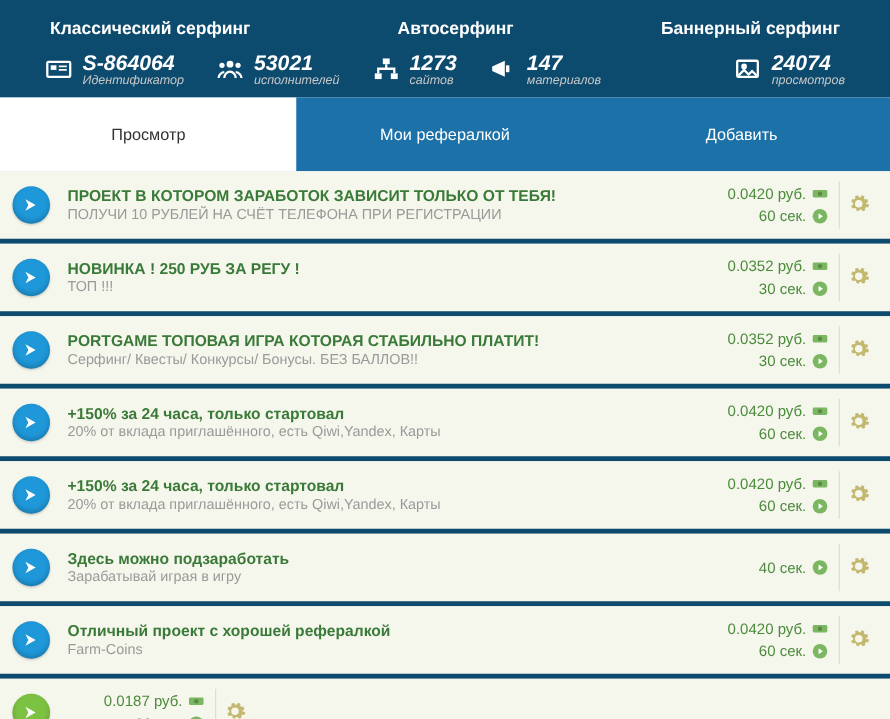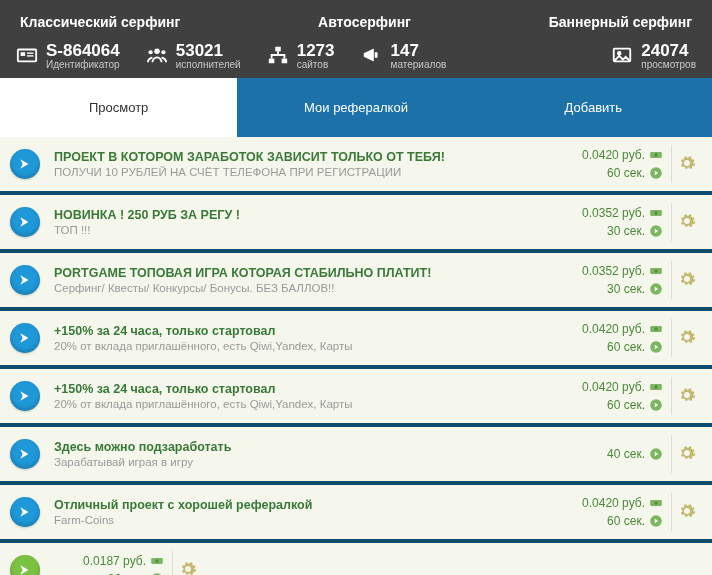--- a/index.html
+++ b/index.html
@@ -9,37 +9,38 @@
     font-size: 13px;
     color: #333;
   }
   .app {
     width: 712px;
     background: #ffffff;
     margin: 0 auto;
     box-sizing: border-box;
   }
   .header-dark {
-    background: #404040;
+    background: #0c4a6e;
     color: #fff;
-    padding: 0 12px;
+    padding: 0 32px;
   }
   .tabs-top {
     display: flex;
     justify-content: space-between;
     padding: 14px 8px 0 8px;
   }
   .tabs-top span {
     font-weight: bold;
     font-size: 14px;
   }
   .stats-row {
     display: flex;
     align-items: center;
     padding: 12px 4px 8px 4px;
+    font-style: italic;
   }
   .stat {
     display: flex;
     align-items: center;
     margin-right: 26px;
   }
   .stat:last-child { margin-right: 0; }
   .stat .icon {
     margin-right: 8px;
   }

